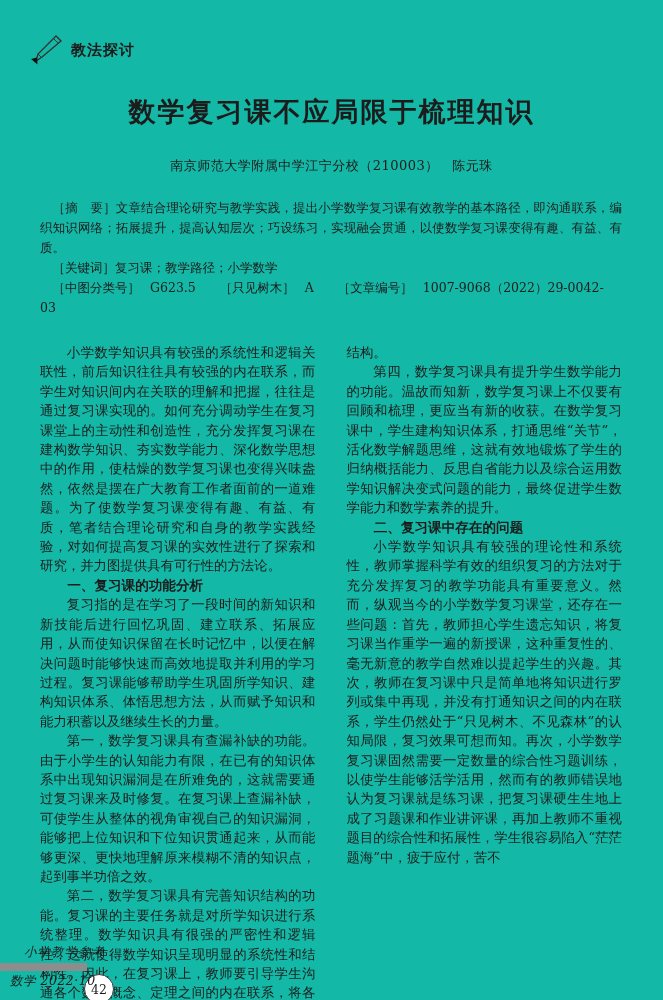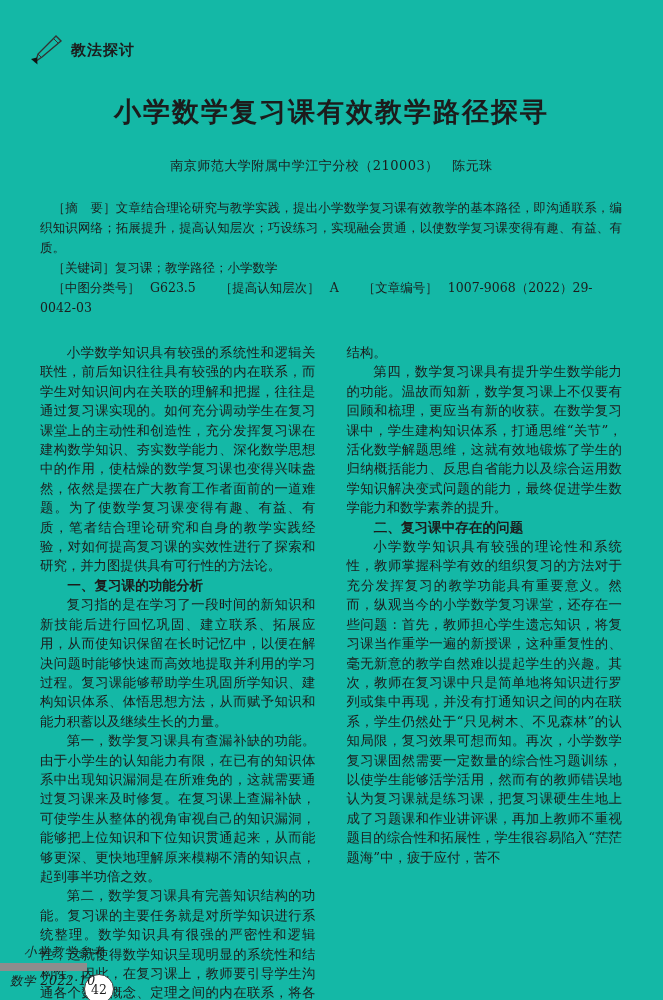--- a/index.html
+++ b/index.html
@@ -99,30 +99,30 @@
       <svg width="36" height="32" viewBox="0 0 36 32">
         <path d="M28 2 L33 7 L14 23 L8 27 L10 20 Z" fill="none" stroke="#333" stroke-width="1.4"></path>
         <path d="M26 5 L30 9" fill="none" stroke="#333" stroke-width="1"></path>
         <path d="M10 20 L13 23" fill="none" stroke="#333" stroke-width="1"></path>
         <path d="M3 25 l6 -1.5 l0.5 7 z" fill="#111"></path>
       </svg>
     </span>
     <span class="tag-label">教法探讨</span>
   </div>
 
-  <div class="article-title">小学数学复习课有效教学路径探寻</div>
+  <div class="article-title">数学复习课不应局限于梳理知识</div>
 
   <div class="author-line">南京师范大学附属中学江宁分校（210003）　陈元珠</div>
 
   <div class="meta-block">
     <div class="abstract-row"><span class="meta-label">［摘　要］</span><span>文章结合理论研究与教学实践，提出小学数学复习课有效教学的基本路径，即沟通联系，编织知识网络；拓展提升，提高认知层次；巧设练习，实现融会贯通，以使数学复习课变得有趣、有益、有质。</span></div>
     <div class="keywords-row"><span class="meta-label">［关键词］</span><span>复习课；教学路径；小学数学</span></div>
     <div class="class-row">
       <span class="pair"><span class="meta-label">［中图分类号］</span><span class="val">G623.5</span></span>
-      <span class="pair"><span class="meta-label">［提高认知层次］</span><span class="val">A</span></span>
+      <span class="pair"><span class="meta-label">［只见树木］</span><span class="val">A</span></span>
       <span class="pair"><span class="meta-label">［文章编号］</span><span class="val">1007-9068（2022）29-0042-03</span></span>
     </div>
   </div>
 
   <div class="body-cols">
     <div class="col">
       <p class="para">小学数学知识具有较强的系统性和逻辑关联性，前后知识往往具有较强的内在联系，而学生对知识间内在关联的理解和把握，往往是通过复习课实现的。如何充分调动学生在复习课堂上的主动性和创造性，充分发挥复习课在建构数学知识、夯实数学能力、深化数学思想中的作用，使枯燥的数学复习课也变得兴味盎然，依然是摆在广大教育工作者面前的一道难题。为了使数学复习课变得有趣、有益、有质，笔者结合理论研究和自身的教学实践经验，对如何提高复习课的实效性进行了探索和研究，并力图提供具有可行性的方法论。</p>
       <p class="sec-heading">一、复习课的功能分析</p>
       <p class="para">复习指的是在学习了一段时间的新知识和新技能后进行回忆巩固、建立联系、拓展应用，从而使知识保留在长时记忆中，以便在解决问题时能够快速而高效地提取并利用的学习过程。复习课能够帮助学生巩固所学知识、建构知识体系、体悟思想方法，从而赋予知识和能力积蓄以及继续生长的力量。</p>
       <p class="para">第一，数学复习课具有查漏补缺的功能。由于小学生的认知能力有限，在已有的知识体系中出现知识漏洞是在所难免的，这就需要通过复习课来及时修复。在复习课上查漏补缺，可使学生从整体的视角审视自己的知识漏洞，能够把上位知识和下位知识贯通起来，从而能够更深、更快地理解原来模糊不清的知识点，起到事半功倍之效。</p>

